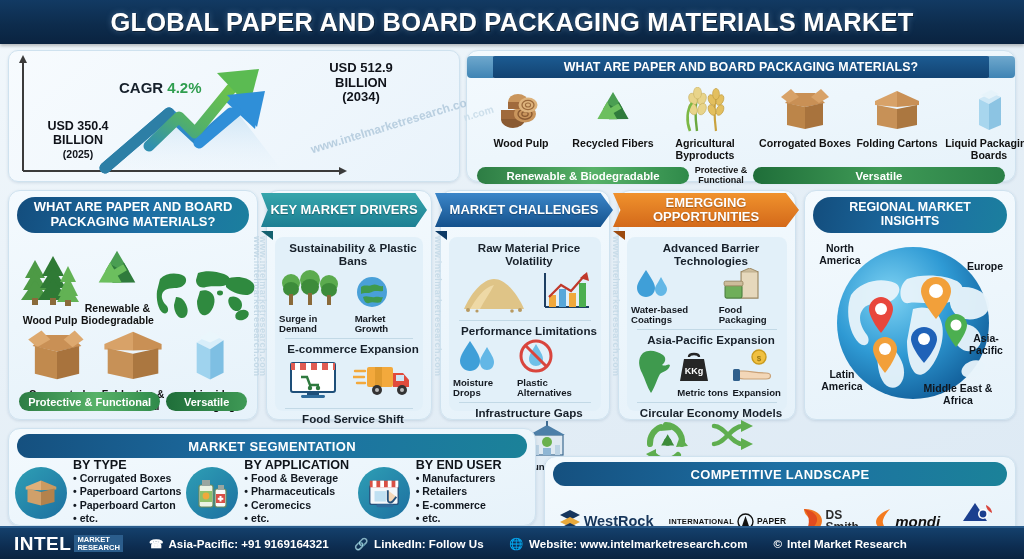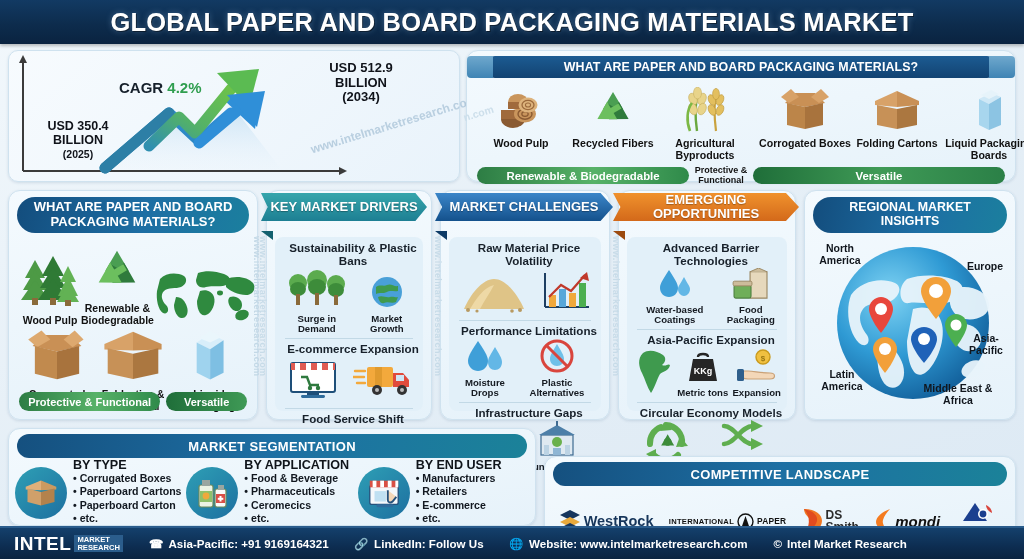--- a/index.html
+++ b/index.html
@@ -95,21 +95,21 @@
   .pillhead {
     position:absolute; left:8px; top:6px; right:8px; height:36px; border-radius:18px;
     color:#fff; font-size:13px; font-weight:bold; text-align:center; line-height:1.12;
     display:flex; align-items:center; justify-content:center; padding:0 8px;
     background: linear-gradient(100deg,#134d7d 0%,#1d6ea4 55%,#1b7f9e 100%);
   }
   .pillhead.small { font-size:12.4px; }
 
   
   .ribbon {
-    position:absolute; left:-6px; top:2px; width:166px; height:28px;
+    position:absolute; left:-6px; top:2px; width:166px; height:34px;
     color:#fff; font-size:13px; font-weight:bold; text-align:center; line-height:1.1;
     display:flex; align-items:center; justify-content:center;
     clip-path: polygon(0 0, 93% 0, 100% 50%, 93% 100%, 0 100%, 4% 50%);
     text-shadow:0 1px 1px rgba(0,0,0,.3);
   }
   .rb-teal { background: linear-gradient(180deg,#36a6ac 0%,#1d7f93 100%); }
   .rb-blue { background: linear-gradient(180deg,#3b86c9 0%,#14518c 100%); }
   .rb-orng { background: linear-gradient(180deg,#f0922d 0%,#d3691a 100%); }
   .ribbon.w3 { width:178px; }
   .ribbon.w4 { width:186px; }
@@ -118,21 +118,21 @@
   .rt-blue { background:#0d3a66; clip-path: polygon(0 0,100% 0,100% 100%); }
   .rt-orng { background:#9c4a0f; clip-path: polygon(0 0,100% 0,100% 100%); }
 
   .inner {
     position:absolute; left:8px; right:8px; top:46px; bottom:8px;
     background:#e2f0f9; border-radius:8px; padding:4px 4px 2px;
   }
   .sub { font-size:11.6px; font-weight:bold; color:#17202a; text-align:center; line-height:1.12;margin-left:8px; }
   .hr { height:1px; background:#c2d9e6; margin:3px 6px; }
   .icrow { display:flex; align-items:flex-end; justify-content:space-around; }
-  .iccell { text-align:center; }
+  .iccell { text-align:left; }
   .iccap { font-size:9.6px; font-weight:bold; color:#151a21; line-height:1.08; margin-top:1px; }
 
   
   .p1grid { position:absolute; left:10px; top:48px; right:10px; bottom:34px; }
   .p1row { display:flex; align-items:flex-end; }
   .p1cell { flex:1; text-align:center; }
   .p1cap { font-size:10.5px; font-weight:bold; color:#111; line-height:1.14; margin-top:1px; }
   .p1badges { position:absolute; left:10px; right:10px; bottom:8px; height:19px; display:flex; gap:6px; }
   .p1badges .badge { border-radius:10px; height:19px; font-size:11px; }
 

